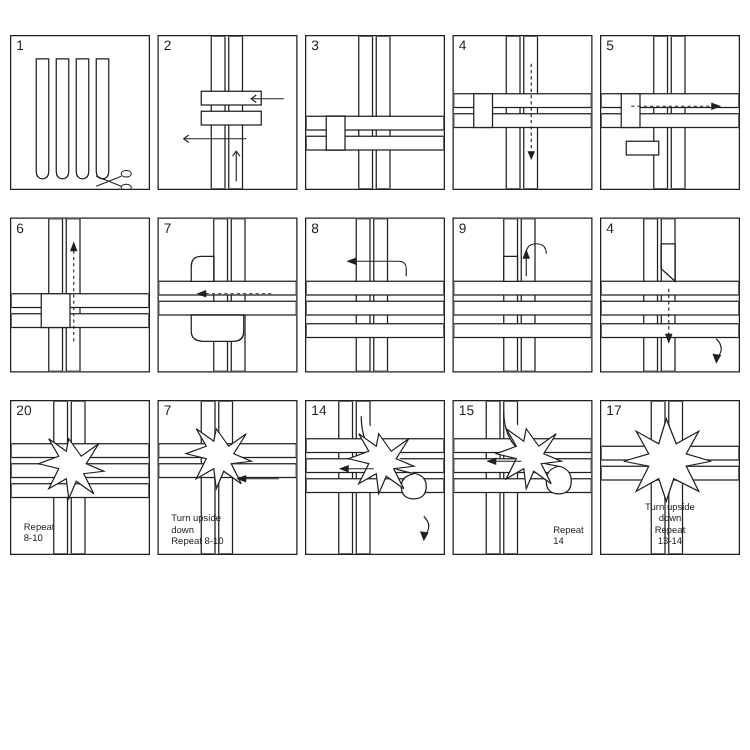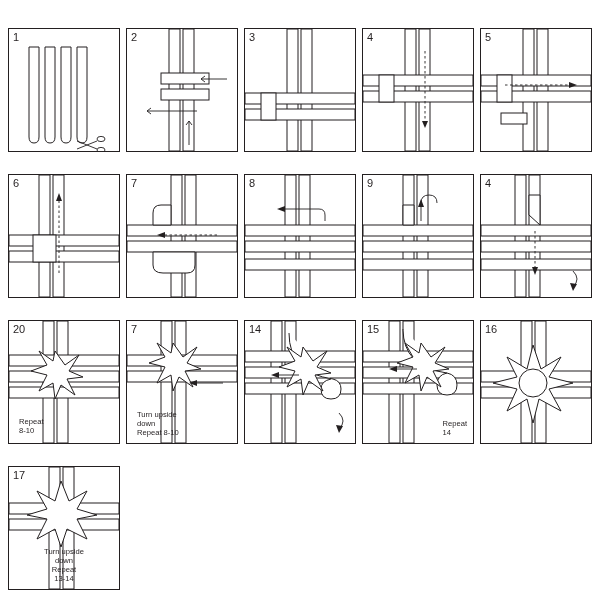--- a/index.html
+++ b/index.html
@@ -339,35 +339,20 @@
         </g>
         <g fill="none" stroke="#231f20" stroke-width="0.9">
           <path d="M30 48 L54 48"></path>
         </g>
         <path d="M34 45 L26 48 L34 51 Z" fill="#231f20" stroke="none"></path>
       </svg>
       <span class="note br">Repeat
 14</span>
     </div>
 
-    <div class="cell">
-      <span class="step-num">16</span>
-      <svg viewBox="0 0 110 122">
-        <g fill="#ffffff" stroke="#231f20" stroke-width="1">
-          <rect x="40" y="0" width="11" height="122"></rect>
-          <rect x="54" y="0" width="11" height="122"></rect>
-          <rect x="0" y="50" width="110" height="11"></rect>
-          <rect x="0" y="66" width="110" height="11"></rect>
-        </g>
-        <g fill="#ffffff" stroke="#231f20" stroke-width="1">
-          <path d="M52 24 L60 48 L80 36 L68 56 L92 62 L68 68 L80 90 L58 78 L52 102 L46 78 L26 90 L36 68 L12 62 L36 56 L26 36 L46 48 Z"></path>
-          <circle cx="52" cy="62" r="14"></circle>
-        </g>
-      </svg>
-    </div>
 
     <div class="cell">
       <span class="step-num">17</span>
       <svg viewBox="0 0 110 122">
         <g fill="#ffffff" stroke="#231f20" stroke-width="1">
           <rect x="40" y="0" width="11" height="122"></rect>
           <rect x="54" y="0" width="11" height="122"></rect>
           <rect x="0" y="36" width="110" height="11"></rect>
           <rect x="0" y="52" width="110" height="11"></rect>
         </g>

